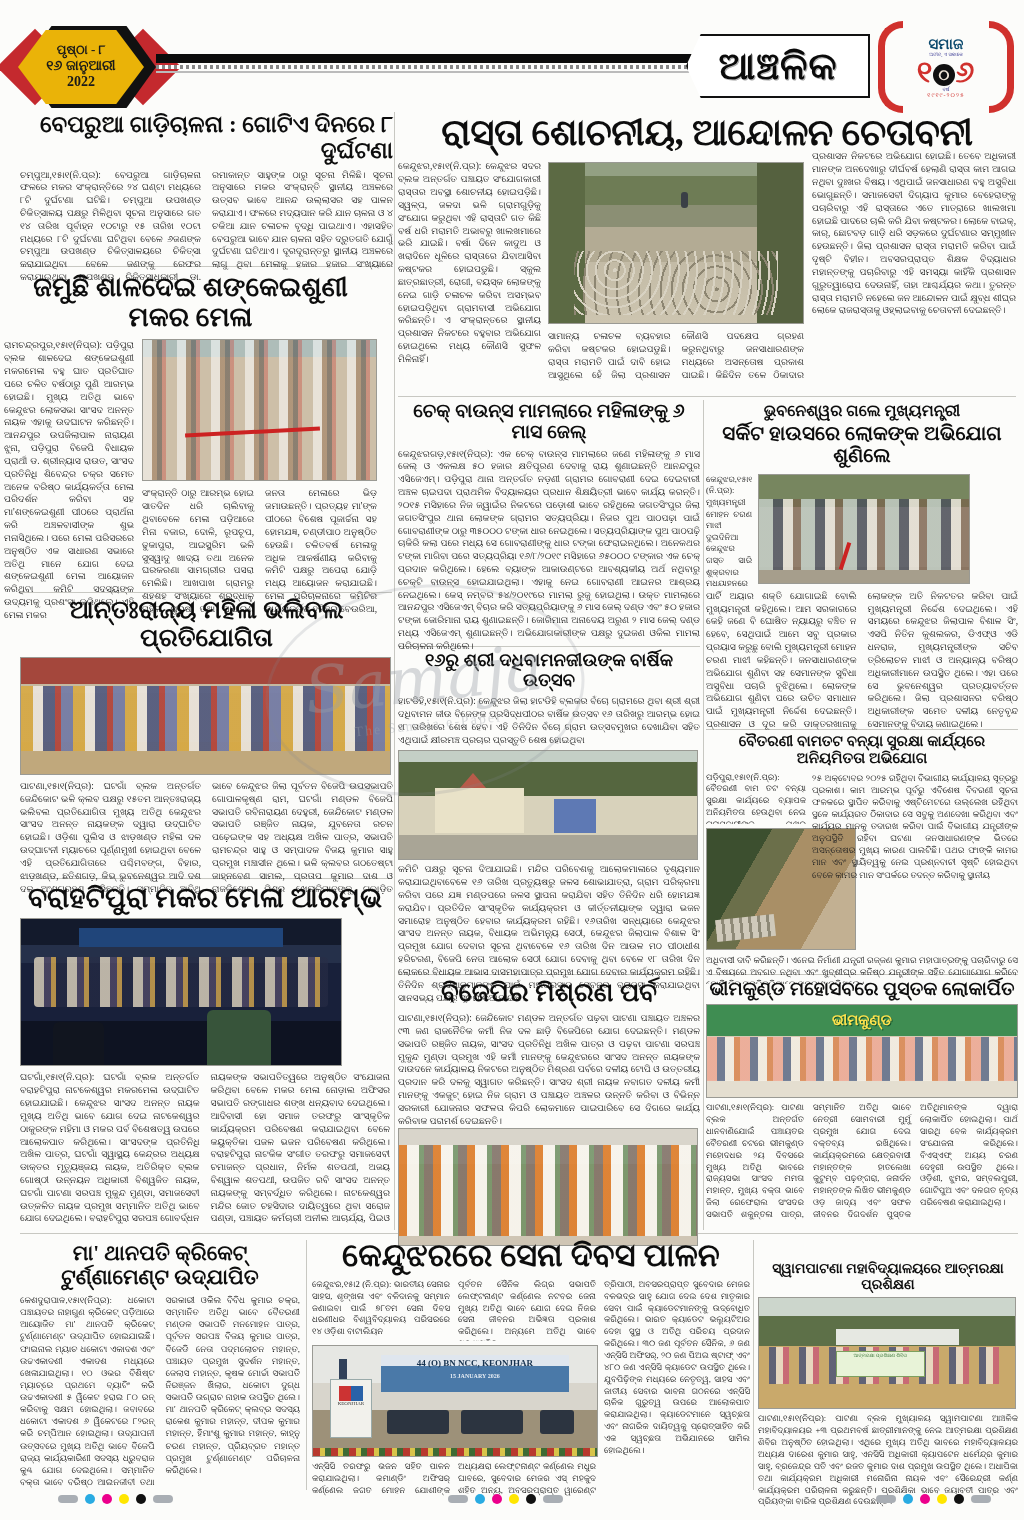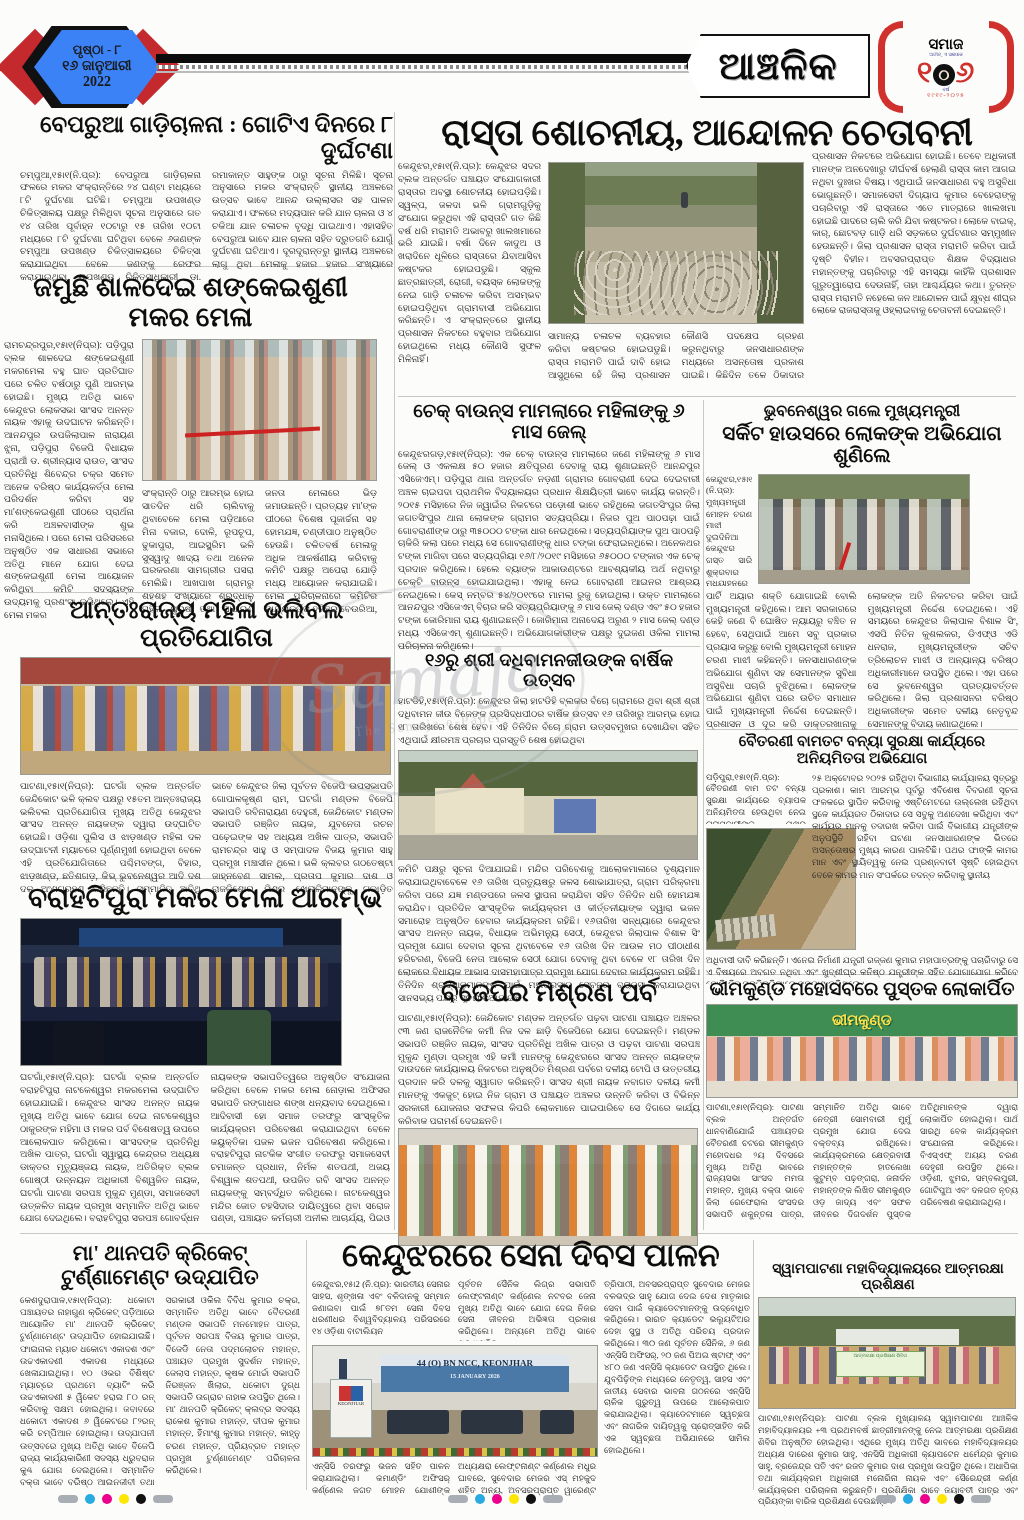--- a/index.html
+++ b/index.html
@@ -3,40 +3,40 @@
 <meta charset="utf-8">
 <style>
   html,body{margin:0;padding:0;background:#e8e8e4;}
   .page{position:relative;width:1024px;height:1520px;margin:0 auto;background:#fcfcfa;overflow:hidden;
         font-family:"Liberation Serif","DejaVu Serif",serif;color:#1a1a1a;}
   
   .hex-badge{position:absolute;left:14px;top:26px;width:150px;height:82px;}
   .hex-wing{position:absolute;top:14px;width:54px;height:54px;background:#c4292e;transform:rotate(45deg);}
   .hex-black{position:absolute;left:8px;top:0;width:134px;height:82px;background:#111;
              clip-path:polygon(22% 0,78% 0,100% 50%,78% 100%,22% 100%,0 50%);}
-  .hex-white{position:absolute;left:20px;top:4px;width:126px;height:74px;background:#3b82f6;
+  .hex-white{position:absolute;left:4px;top:4px;width:126px;height:74px;background:#eab308;
              clip-path:polygon(22% 0,78% 0,100% 50%,78% 100%,22% 100%,0 50%);
              display:flex;flex-direction:column;align-items:center;justify-content:center;line-height:1.15;}
   .hex-white .l1{font-size:13px;font-weight:700;}
   .hex-white .l2{font-size:14px;font-weight:700;}
   .header-rule{position:absolute;left:156px;top:54px;width:542px;height:9px;background:#0c0c0c;}
   .header-rule2{position:absolute;left:156px;top:65px;width:542px;height:4px;
                 background:repeating-linear-gradient(90deg,#888 0 3px,#fff 3px 6px);}
   .header-rule3{position:absolute;left:156px;top:71px;width:542px;height:2px;background:#bbb;}
   .section-banner{position:absolute;left:686px;top:34px;width:180px;height:60px;background:#fff;
                   border:2px solid #111;clip-path:polygon(8% 0,100% 0,100% 100%,8% 100%,0 50%);
                   display:flex;align-items:center;justify-content:center;}
   .section-banner span{font-size:38px;font-weight:800;color:#0a0a0a;
                   text-shadow:0 0 2px #fff,1px 1px 0 #999;letter-spacing:1px;}
   .samaj-badge{position:absolute;left:872px;top:26px;width:148px;height:82px;display:flex;align-items:center;justify-content:center;}
   .bracket{width:18px;height:78px;border:7px solid #d0312d;}
   .bracket.left{border-right:none;border-radius:36px 0 0 36px;}
   .bracket.right{border-left:none;border-radius:0 36px 36px 0;}
   .samaj-mid{width:86px;text-align:center;line-height:1;}
-  .samaj-name{color:#000000;font-size:15px;font-weight:800;}
+  .samaj-name{color:#0c4a6e;font-size:15px;font-weight:800;}
   .samaj-tag{color:#2b2b8c;font-size:5px;}
   .samaj-num{position:relative;color:#d0312d;font-size:30px;font-weight:800;letter-spacing:1px;}
   .samaj-zero{display:inline-block;width:22px;height:22px;background:#111;border-radius:50%;color:#f2e7d8;
               font-size:15px;line-height:22px;vertical-align:middle;}
   .samaj-years{color:#d0312d;font-size:6px;letter-spacing:1px;}
   
   .article{position:absolute;}
   .hl{font-weight:800;text-align:center;color:#0d0d0d;line-height:1.12;margin:0 0 5px 0;font-family:"Liberation Serif",serif;}
   .kicker{font-weight:800;text-align:center;color:#0d0d0d;margin:0 0 2px 0;}
   .body{font-size:9.3px;line-height:1.38;text-align:justify;color:#222;}

